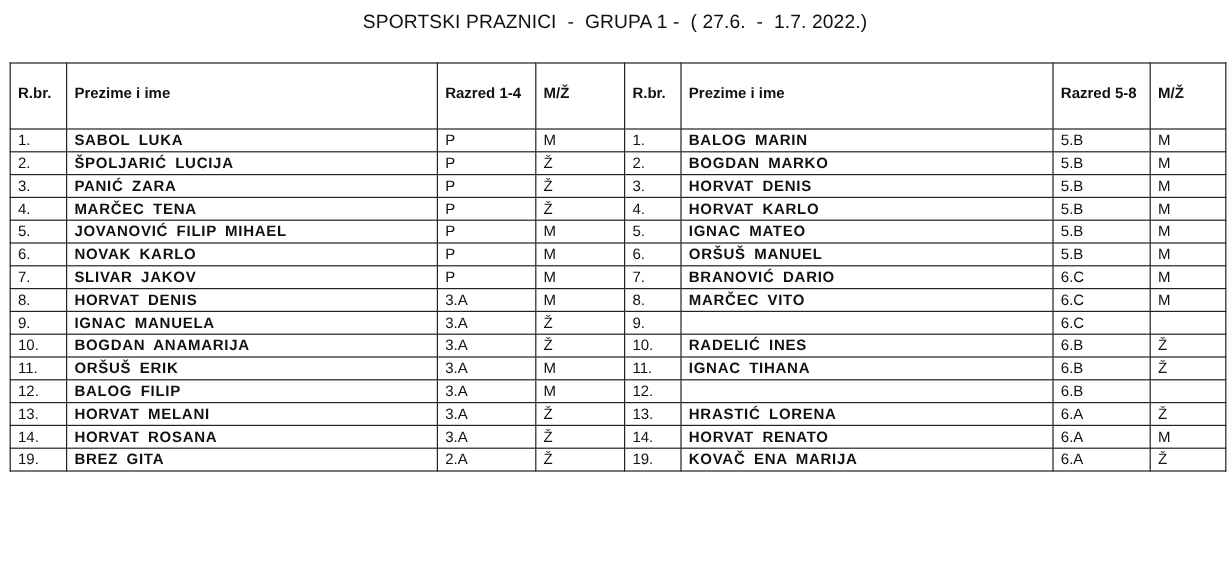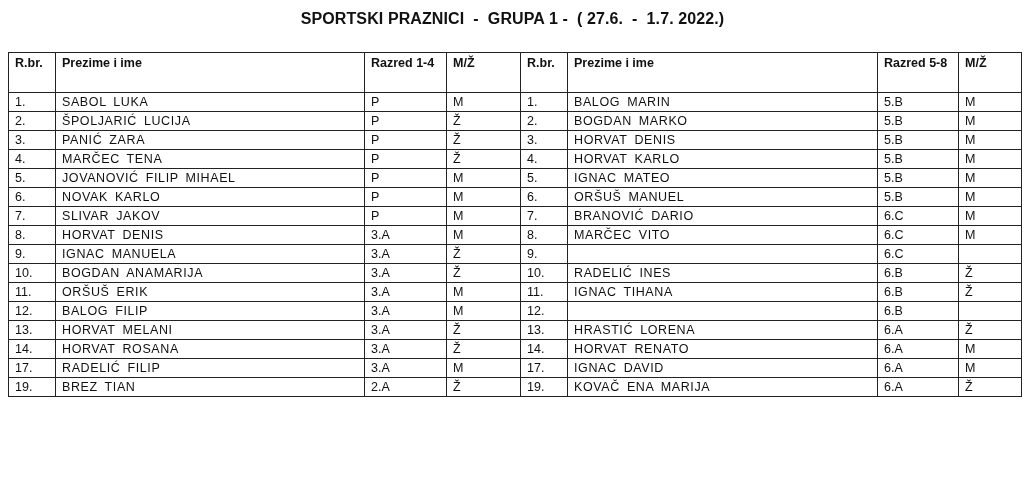--- a/index.html
+++ b/index.html
@@ -1,27 +1,27 @@
 <!DOCTYPE html>
 <html><head>
 <meta charset="utf-8">
 <style>
   html, body { margin:0; padding:0; background:#ffffff; }
   body { width:1025px; height:490px; position:relative; overflow:hidden;
          font-family:"Liberation Sans", "DejaVu Sans", sans-serif; color:#111; }
   .title { position:absolute; left:0; top:10px; width:1025px; text-align:center;
-           font-weight:bold; font-size:16px; letter-spacing:0.1px; white-space:pre; }
+           font-weight:normal; font-size:16px; letter-spacing:0.1px; white-space:pre; }
   table.roster { position:absolute; left:8px; top:52px; border-collapse:collapse;
                  table-layout:fixed; width:1013px; }
   table.roster td, table.roster th { border:1.5px solid #222; padding:0 0 0 6px;
                  font-size:12.5px; height:18px; line-height:18px; overflow:hidden;
                  white-space:nowrap; text-align:left; vertical-align:top; }
-  table.roster th { font-weight:bold; height:38px; line-height:18px; padding-top:1px;
+  table.roster th { font-weight:bold; height:38px; line-height:18px; padding-top:16px;
                     white-space:normal;margin-left:20px; }
-  table.roster td.name { letter-spacing:0.6px; word-spacing:3px; }
+  table.roster td.name { letter-spacing:0.6px; word-spacing:3px;font-weight:bold; }
   col.c-num { width:47px; } col.c-name { width:309px; } col.c-razred { width:82px; }
   col.c-mz { width:74px; } col.c-num2 { width:47px; } col.c-name2 { width:310px; }
   col.c-razred2 { width:81px; } col.c-mz2 { width:63px; }
 </style>
 </head>
 <body>
 
 <div class="title">SPORTSKI PRAZNICI  -  GRUPA 1 -  ( 27.6.  -  1.7. 2022.)</div>
 
 <table class="roster">
@@ -182,32 +182,22 @@
         <td>14.</td>
         <td class="name">HORVAT  ROSANA</td>
         <td>3.A</td>
         <td>Ž</td>
         <td>14.</td>
         <td class="name">HORVAT  RENATO</td>
         <td>6.A</td>
         <td>M</td>
       </tr>
       <tr>
-        <td>17.</td>
-        <td class="name">RADELIĆ  FILIP</td>
-        <td>3.A</td>
-        <td>M</td>
-        <td>17.</td>
-        <td class="name">IGNAC  DAVID</td>
-        <td>6.A</td>
-        <td>M</td>
-      </tr>
-      <tr>
         <td>19.</td>
-        <td class="name">BREZ  TIAN</td>
+        <td class="name">BREZ  GITA</td>
         <td>2.A</td>
         <td>Ž</td>
         <td>19.</td>
         <td class="name">KOVAČ  ENA  MARIJA</td>
         <td>6.A</td>
         <td>Ž</td>
       </tr>
     </tbody>
 </table>
 

